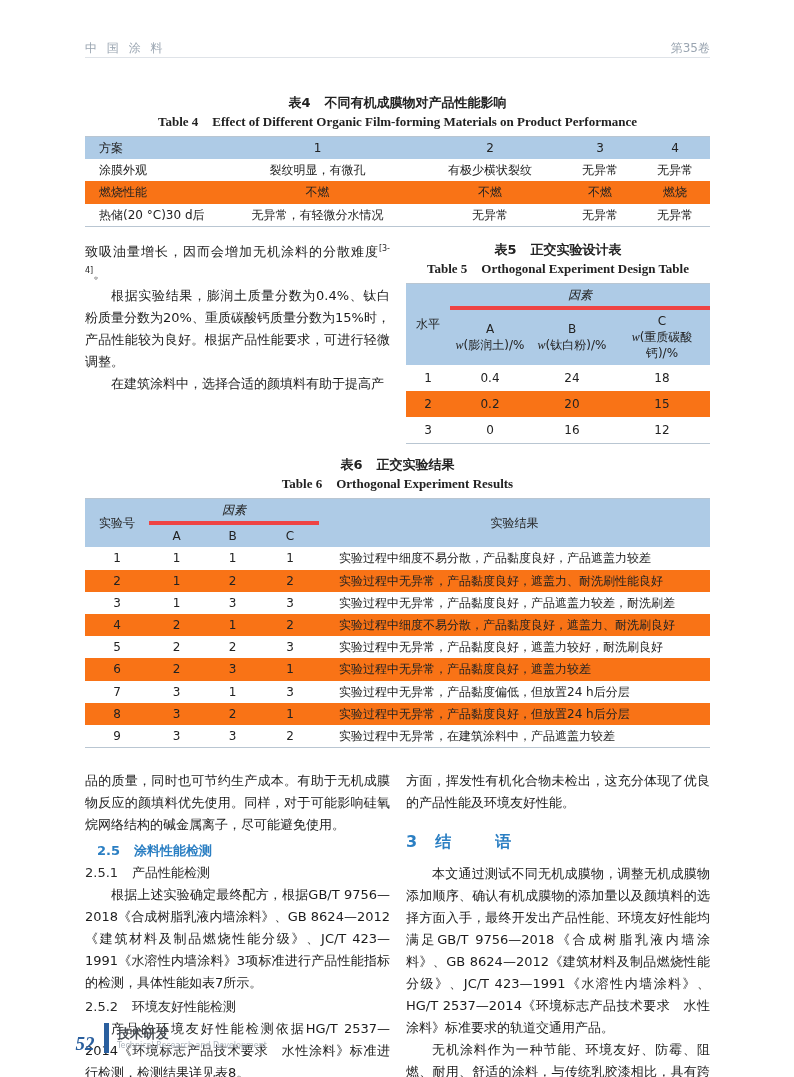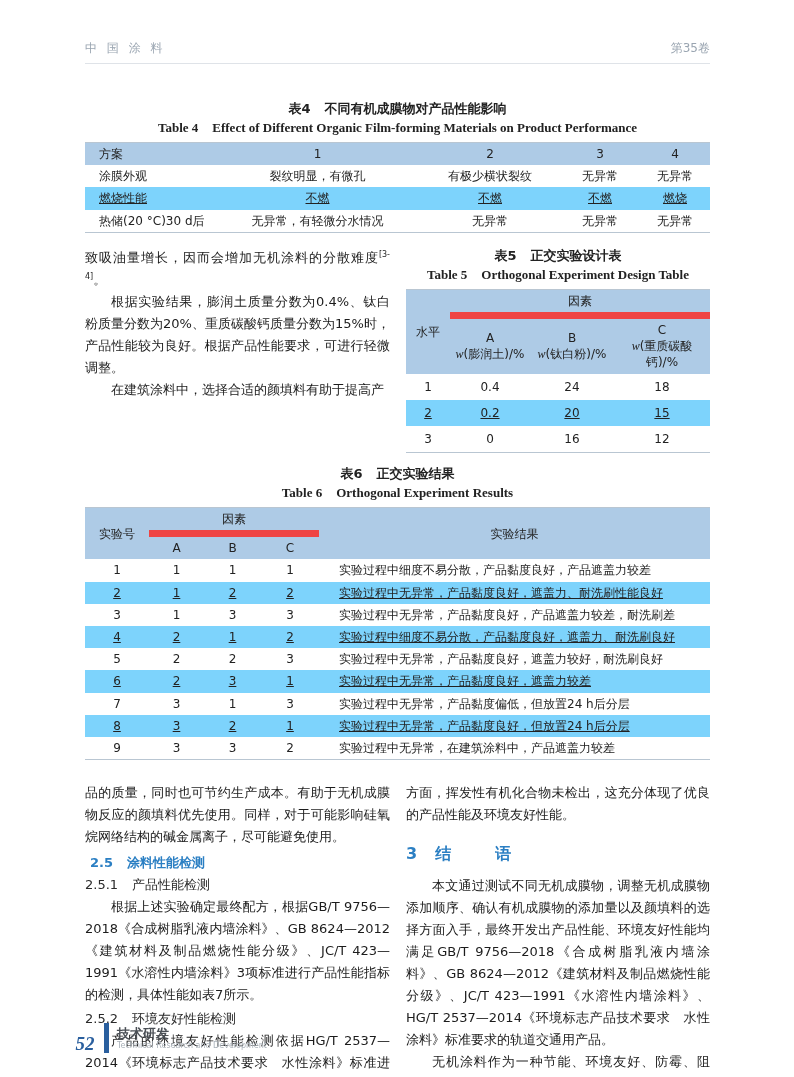--- a/index.html
+++ b/index.html
@@ -11,54 +11,54 @@
     margin: 0 auto;
     background: #fff;
     overflow: hidden;
   }
   .content { padding: 40px 84px 0 85px; }
 
   
   .runhead {
     display: flex; justify-content: space-between;
     color: #9aa5b1; font-size: 12px; letter-spacing: 3px;
-    padding-bottom: 6px; border-bottom: 1px solid #dfe3e8;
+    border-bottom: 1px solid #dfe3e8;
   }
   .runhead .vol { letter-spacing: 0; }
 
   
   .cap-zh { text-align: center; font-size: 13px; font-weight: bold; margin-top: 36px; }
   .cap-en { text-align: center; font-size: 13px; font-weight: bold;
             font-family: "Liberation Serif", serif; margin: 2px 0 6px; }
   .cap-zh .gap, .cap-en .gap { display: inline-block; width: 14px; }
 
   
   table { border-collapse: collapse; width: 100%; font-size: 12px; }
   th, td { font-weight: normal; text-align: center; padding: 3px 4px; line-height: 1.35; }
   .tbl { border-top: 1px solid #b9c6d2; border-bottom: 1px solid #b9c6d2; }
   .hdrblue { background: #aecbe6; }
-  .rowblue { background: #7dd3fc; text-decoration: underline; }
+  .rowblue { background: #f97316; }
   .cell-left { text-align: left; padding-left: 14px; }
-  .factors-span { border-bottom: 7px solid #ef4444; }
+  .factors-span { border-bottom: 4px solid #ef4444; font-style: italic; }
   .wsym { font-style: italic; font-family: "Liberation Serif", serif; }
 
   
   .cols { display: flex; gap: 16px; margin-top: 14px; }
   .col { width: 305px; }
   .col-r { width: 304px; }
 
   
   .para, .para-ind {
     font-size: 13px; line-height: 22px; text-align: justify; color: #1c1c1c;
   }
   .para-ind { text-indent: 2em; }
   sup.ref { font-size: 8px; vertical-align: super; line-height: 0; }
 
   
-  .h-blue { color: #2b7fc3; font-size: 13px; font-weight: bold; margin: 6px 5px 4px; }
+  .h-blue { color: #2b7fc3; font-size: 13px; font-weight: bold; margin: 6px 12px 4px; }
   .h-sub { color: #2a2a2a; font-size: 13px; font-weight: normal; margin: 4px 0 2px; }
   .h-num { margin-right: 14px; }
   .h-big { color: #2b7fc3; font-size: 16px; font-weight: bold; margin: 18px 0 10px; }
   .h-big .h-num { margin-right: 18px; }
   .h-big .sp { letter-spacing: 14px; }
 
   
   .footer { position: absolute; left: 68px; bottom: 22px; display: flex; align-items: center; }
   .pageno {
     font-family: "Liberation Serif", serif; font-style: italic; font-weight: bold;

